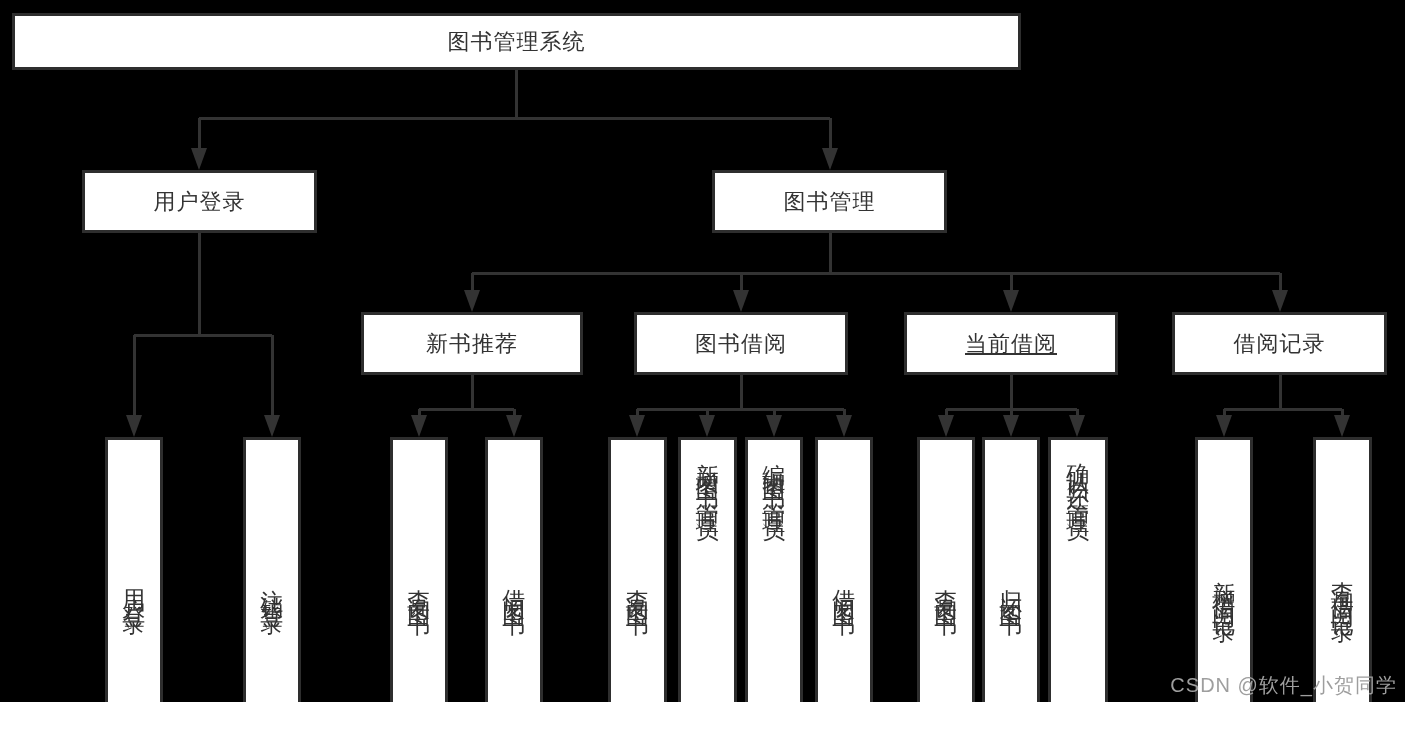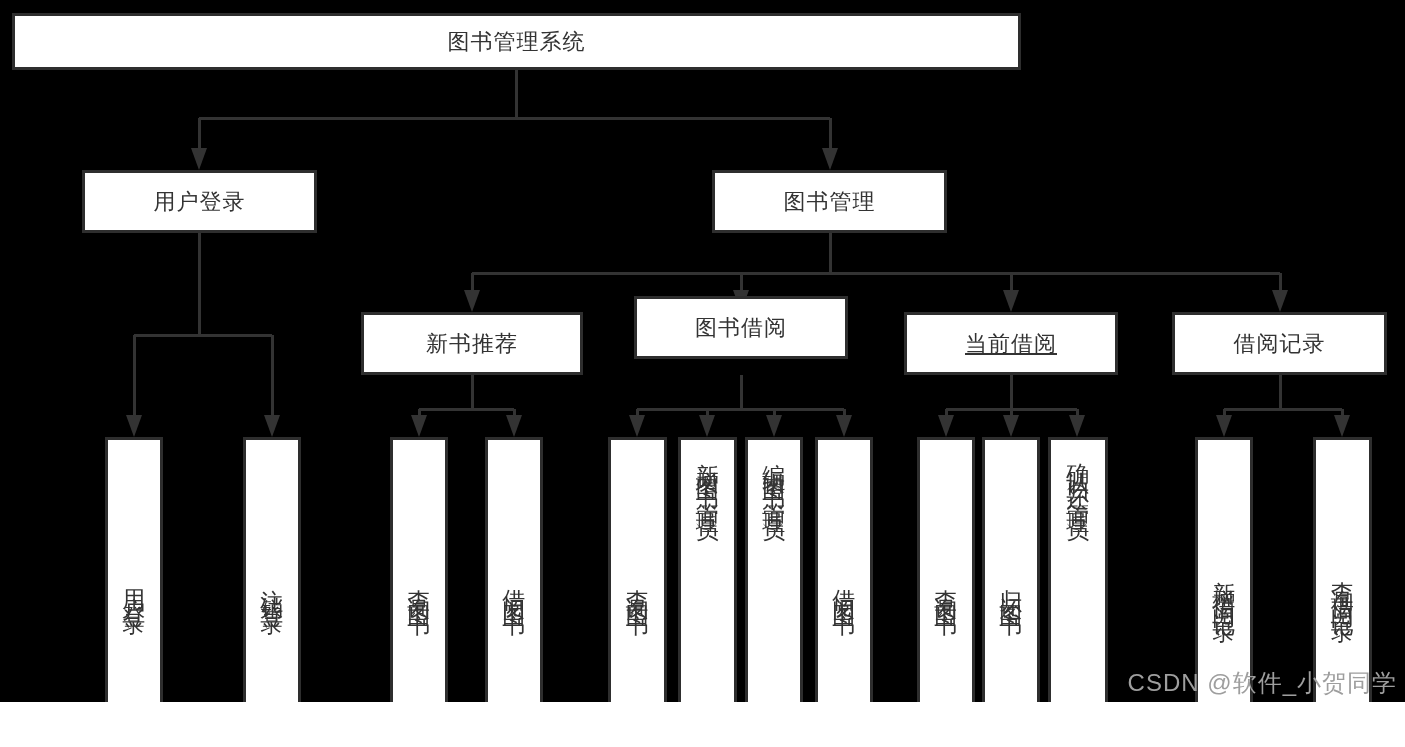--- a/index.html
+++ b/index.html
@@ -14,21 +14,21 @@
   }
   .node.h{font-size:22px;letter-spacing:1px;white-space:nowrap;}
   .leaf span{
     writing-mode:vertical-rl;text-orientation:mixed;
     font-size:23px;letter-spacing:8px;line-height:1.15;
   }
   .leaf.top{align-items:flex-start;}
   .leaf.top span{padding-top:5px;}
   .watermark{
     position:absolute;right:8px;bottom:3px;z-index:5;
-    color:#9e9e9e;font-size:24px;letter-spacing:1px;white-space:nowrap;
+    color:#9e9e9e;font-size:20px;letter-spacing:1px;white-space:nowrap;
   }
 </style>
 </head>
 <body>
 
 <div class="stage">
 
   <svg class="connectors" viewBox="0 0 1405 747" xmlns="http://www.w3.org/2000/svg">
     <g stroke="#333333" stroke-width="3" fill="none" shape-rendering="crispEdges">
 
@@ -76,21 +76,21 @@
   <div class="node h" style="left:82px;top:170px;width:235px;height:63px;">
     <span>用户登录</span>
   </div>
   <div class="node h" style="left:712px;top:170px;width:235px;height:63px;">
     <span>图书管理</span>
   </div>
 
   <div class="node h" style="left:361px;top:312px;width:222px;height:63px;">
     <span>新书推荐</span>
   </div>
-  <div class="node h" style="left:634px;top:296px;width:214px;height:63px;">
+  <div class="node h" style="left:634px;top:312px;width:214px;height:63px;">
     <span>图书借阅</span>
   </div>
   <div class="node h" style="left:904px;top:312px;width:214px;height:63px;text-decoration:underline;">
     <span>当前借阅</span>
   </div>
   <div class="node h" style="left:1172px;top:312px;width:215px;height:63px;">
     <span>借阅记录</span>
   </div>
 
   <div class="node leaf" style="left:105px;top:437px;width:58px;height:300px;">

